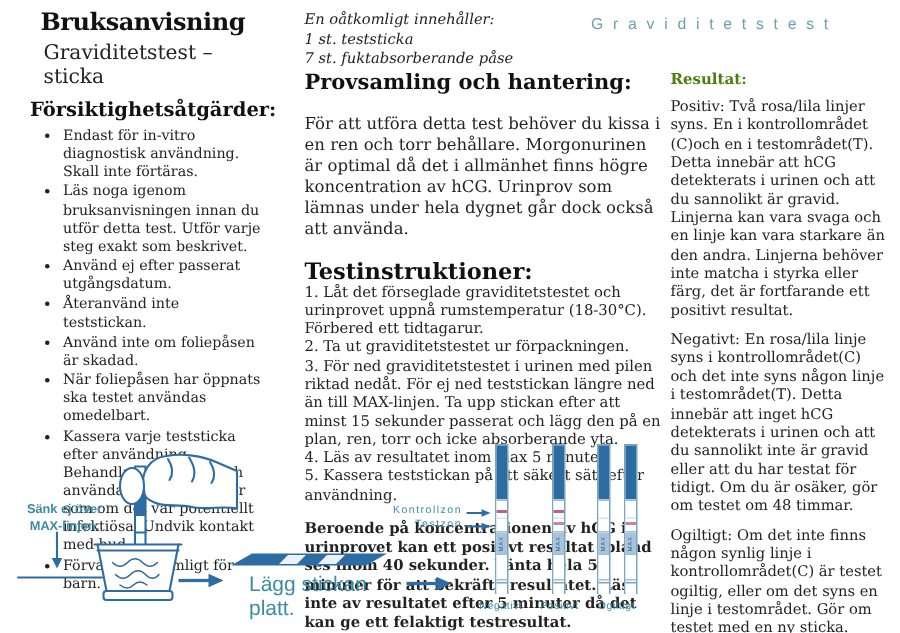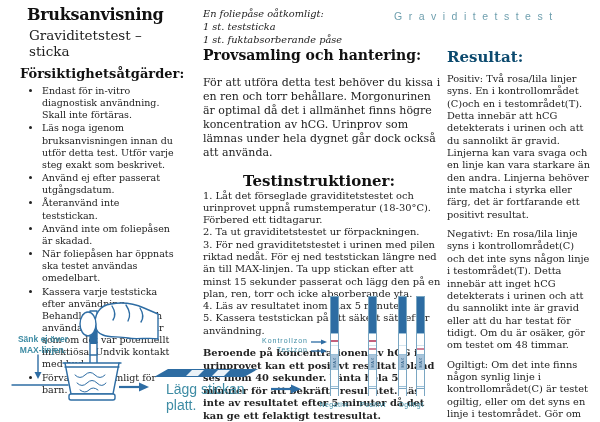--- a/index.html
+++ b/index.html
@@ -18,30 +18,30 @@
   .doc-title{font-size:16px;font-weight:bold;letter-spacing:-0.3px;padding-left:7px;color:#111;}
   .doc-subtitle{font-size:13.5px;padding-left:9px;margin-top:3px;color:#222;}
   .h-precautions{font-size:13px;font-weight:bold;margin-top:7px;color:#111;}
   ul.precautions{margin:4px 0 0 0;padding-left:22px;font-size:9.5px;line-height:1.28;}
   ul.precautions li{margin-bottom:1px;}
 
   
   .col-mid{position:absolute;left:203px;top:8px;width:240px;}
   .pouch-contents{font-style:italic;font-size:9.8px;line-height:1.32;}
   .h-mid{font-size:14px;font-weight:bold;margin-top:0;color:#111;}
-  .h-mid2{font-size:15px;font-weight:bold;margin-top:12px;color:#111;margin-left:40px;}
+  .h-mid2{font-size:15px;font-weight:bold;margin-top:12px;color:#111;}
   .body-text{font-size:11px;line-height:1.27;margin-top:13px;}
   .instr-item{font-size:9.9px;line-height:1.24;}
   .warning{font-size:9.9px;line-height:1.27;font-weight:bold;margin-top:10px;}
 
   
   .brand{position:absolute;left:394px;top:10px;font-family:"Liberation Sans",sans-serif;
          font-size:10.5px;letter-spacing:6.5px;color:#6e9fae;font-weight:normal;}
   .col-right{position:absolute;left:447px;top:48px;width:146px;}
-  .h-right{font-size:15px;font-weight:bold;color:#0c4a6e;}
+  .h-right{font-size:10px;font-weight:bold;color:#4d7c0f;}
   .res-p{font-size:9.8px;line-height:1.26;margin-top:7px;}
 
   
   .diag-label{font-family:"Liberation Sans",sans-serif;color:#3e8ca4;}
   .dip-label{position:absolute;left:12px;top:334px;width:62px;text-align:center;
              font-size:8.5px;font-weight:bold;line-height:1.3;}
   .flat-label{position:absolute;left:166px;top:381px;width:90px;font-size:14px;}
   .zone-label{position:absolute;width:68px;text-align:right;font-size:7px;letter-spacing:1px;}
   .zone-control{left:240px;top:337px;}
   .zone-test{left:240px;top:346px;}
@@ -85,23 +85,23 @@
       <li>Återanvänd inte teststickan.</li>
       <li>Använd inte om foliepåsen är skadad.</li>
       <li>När foliepåsen har öppnats ska testet användas omedelbart.</li>
       <li>Kassera varje teststicka efter användning. Behandla urinprover och använda testanordningar som om det var potentiellt infektiösa. Undvik kontakt med hud.</li>
       <li>Förvaras oåtkomligt för barn.</li>
     </ul>
   </div>
 
   <div class="col-mid">
     <div class="pouch-contents">
-      <div>En foliepåse oåtkomligt:</div>
+      <div>En oåtkomligt innehåller:</div>
       <div>1 st. teststicka</div>
-      <div>1 st. fuktabsorberande påse</div>
+      <div>7 st. fuktabsorberande påse</div>
     </div>
     <div class="h-mid">Provsamling och hantering:</div>
     <div class="body-text">För att utföra detta test behöver du kissa i en ren och torr behållare. Morgonurinen är optimal då det i allmänhet finns högre koncentration av hCG. Urinprov som lämnas under hela dygnet går dock också att använda.</div>
     <div class="h-mid2">Testinstruktioner:</div>
     <div>
       <div class="instr-item">1. Låt det förseglade graviditetstestet och urinprovet uppnå rumstemperatur (18-30°C). Förbered ett tidtagarur.</div>
       <div class="instr-item">2. Ta ut graviditetstestet ur förpackningen.</div>
       <div class="instr-item">3. För ned graviditetstestet i urinen med pilen riktad nedåt. För ej ned teststickan längre ned än till MAX-linjen. Ta upp stickan efter att minst 15 sekunder passerat och lägg den på en plan, ren, torr och icke absorberande yta.</div>
       <div class="instr-item">4. Läs av resultatet inom max 5 minuter.</div>
       <div class="instr-item">5. Kassera teststickan på ett säkert sätt efter användning.</div>

